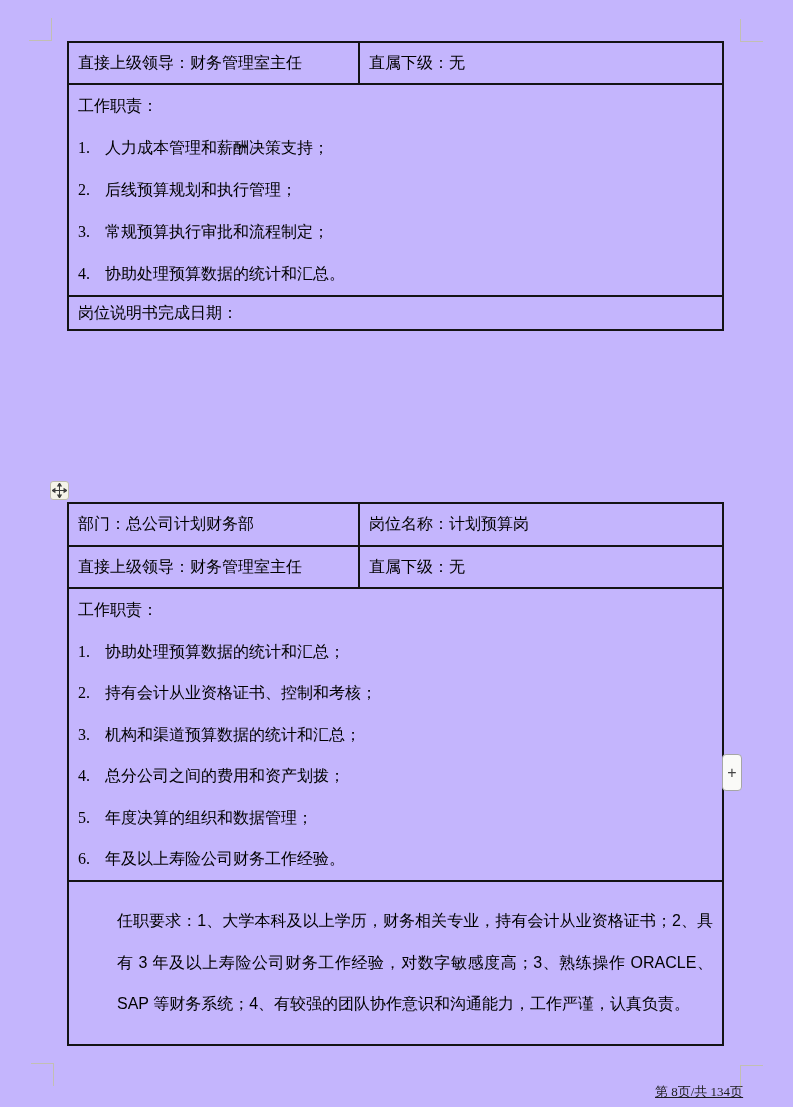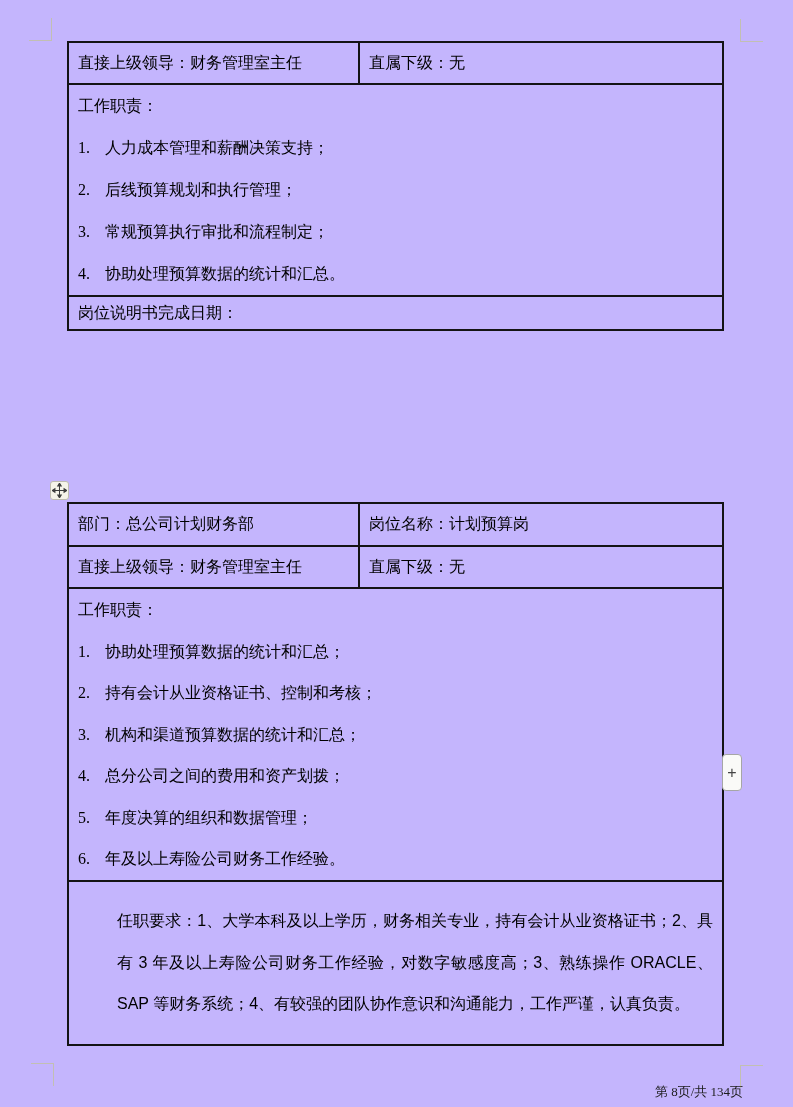--- a/index.html
+++ b/index.html
@@ -73,20 +73,21 @@
     display:flex;align-items:center;justify-content:center;
     font-size:16px;color:#444;z-index:6;box-sizing:border-box;
     cursor:pointer;
   }
 
   
   .footer{
     position:absolute;left:655px;top:1083px;
     font-size:13px;color:#1c1c1c;white-space:nowrap;
     font-family:"Liberation Serif","DejaVu Serif",serif;
+    text-decoration:underline;
   }
 </style>
 </head>
 <body>
 
 <div class="page">
 
   <div class="crop crop-tl"></div>
   <div class="crop crop-tr"></div>
   <div class="crop crop-bl"></div>

